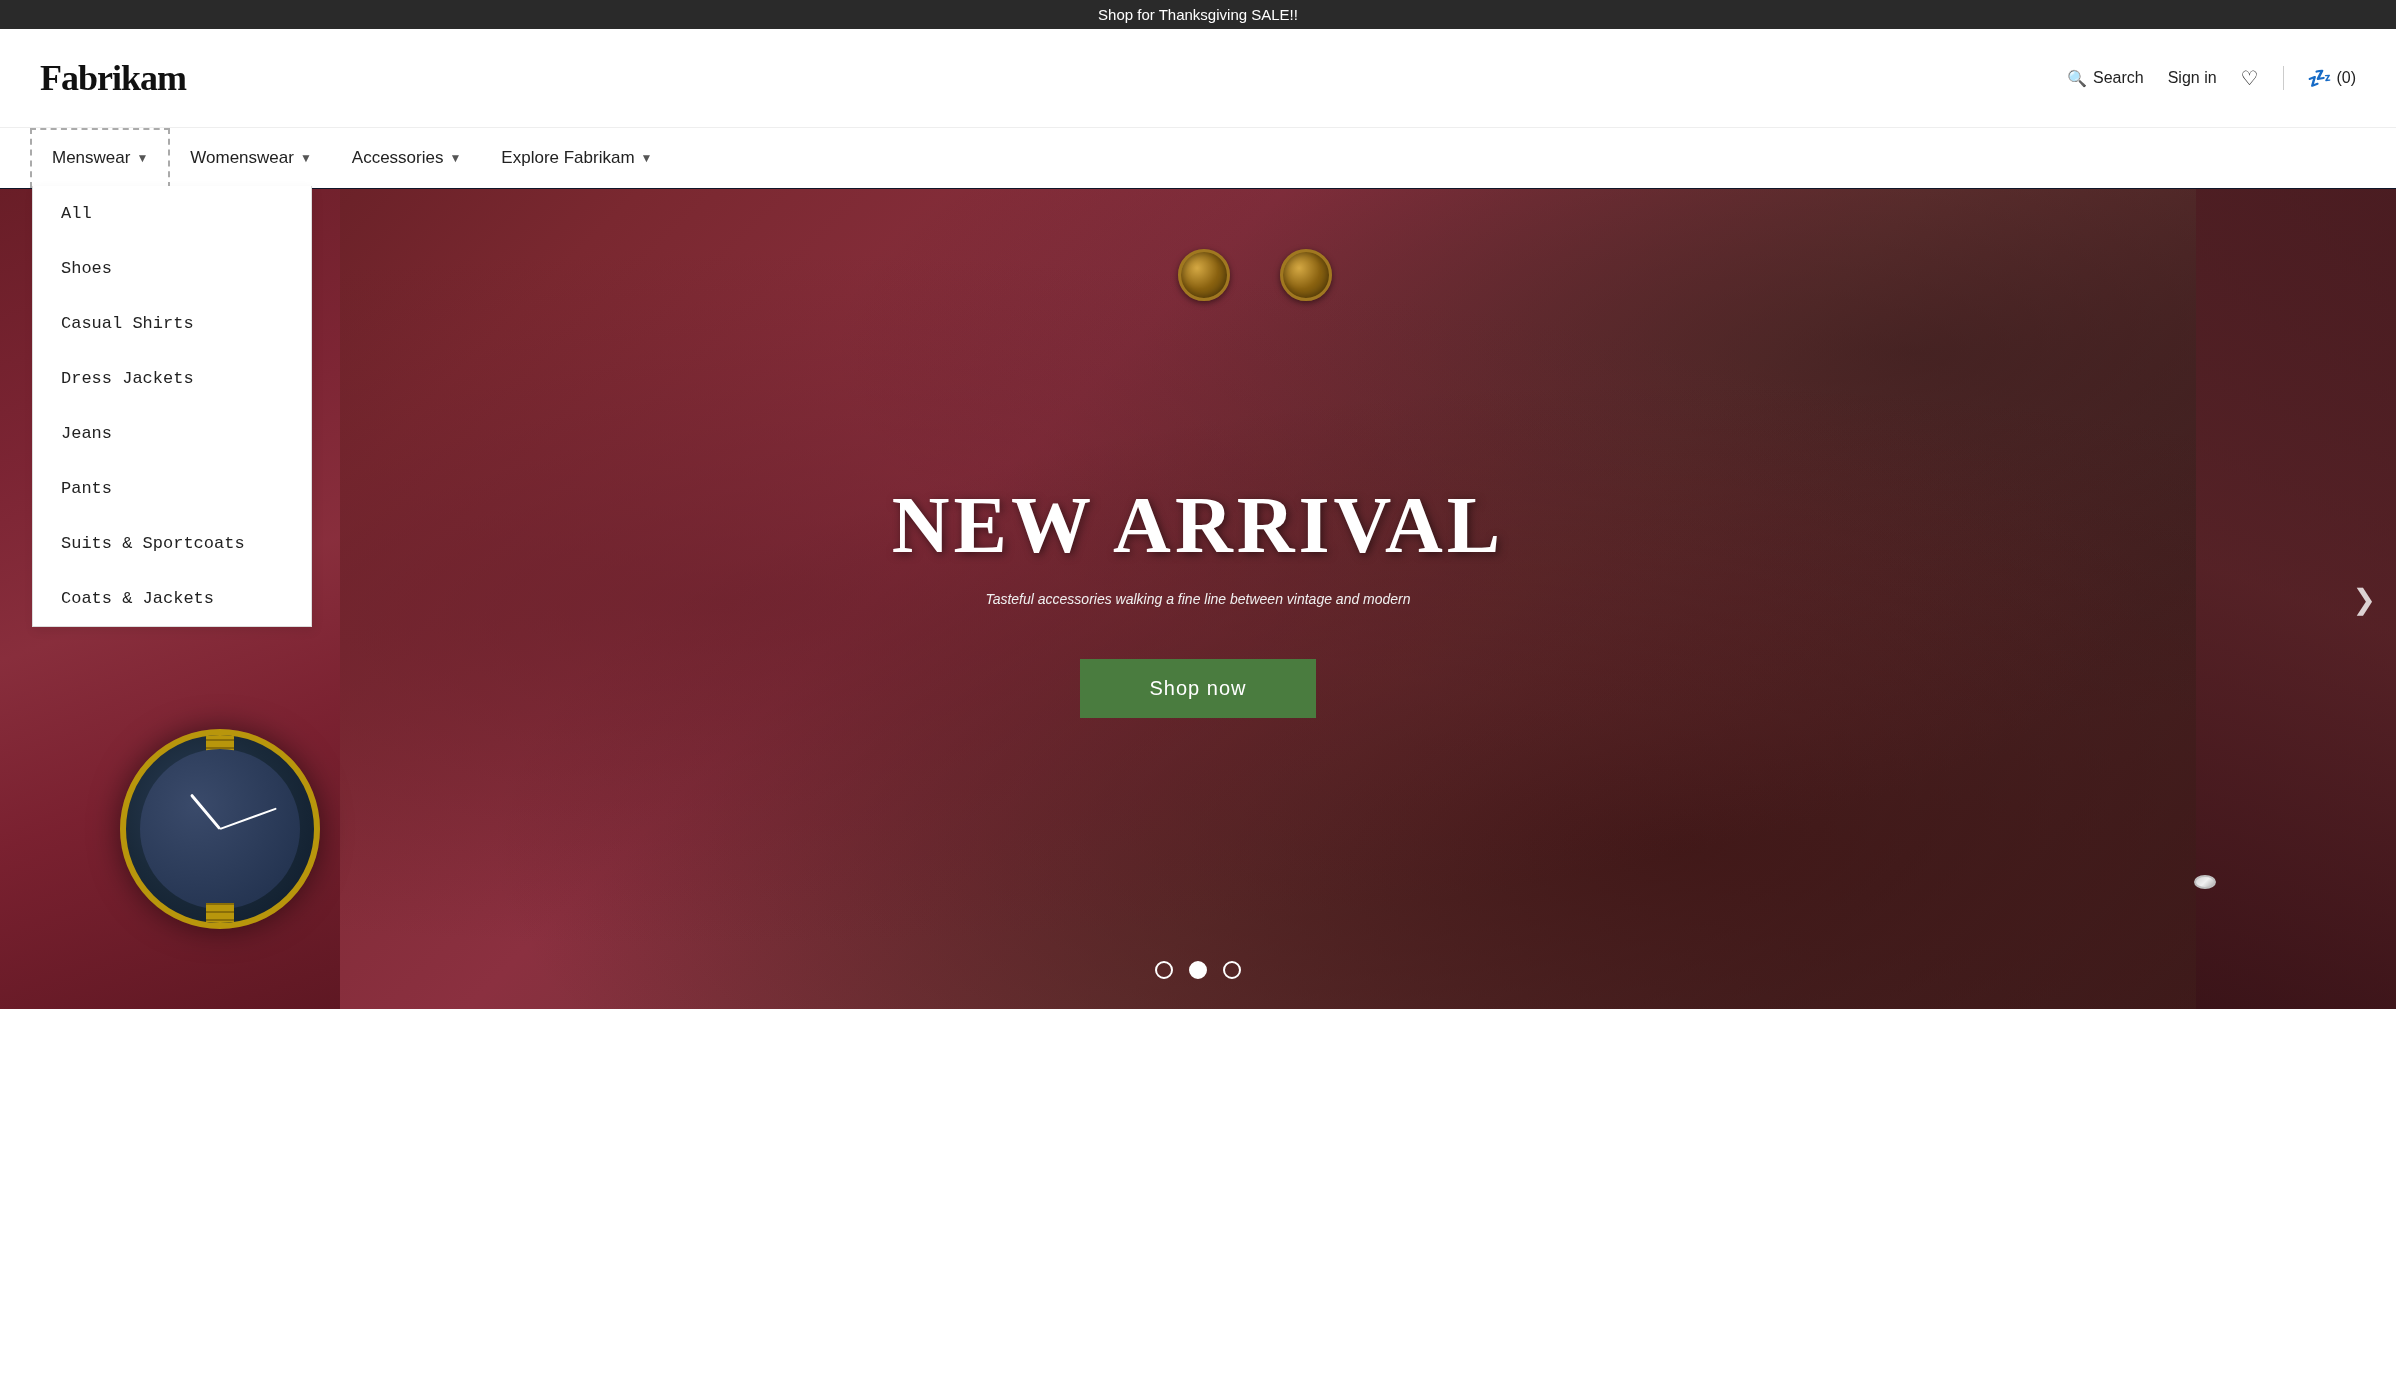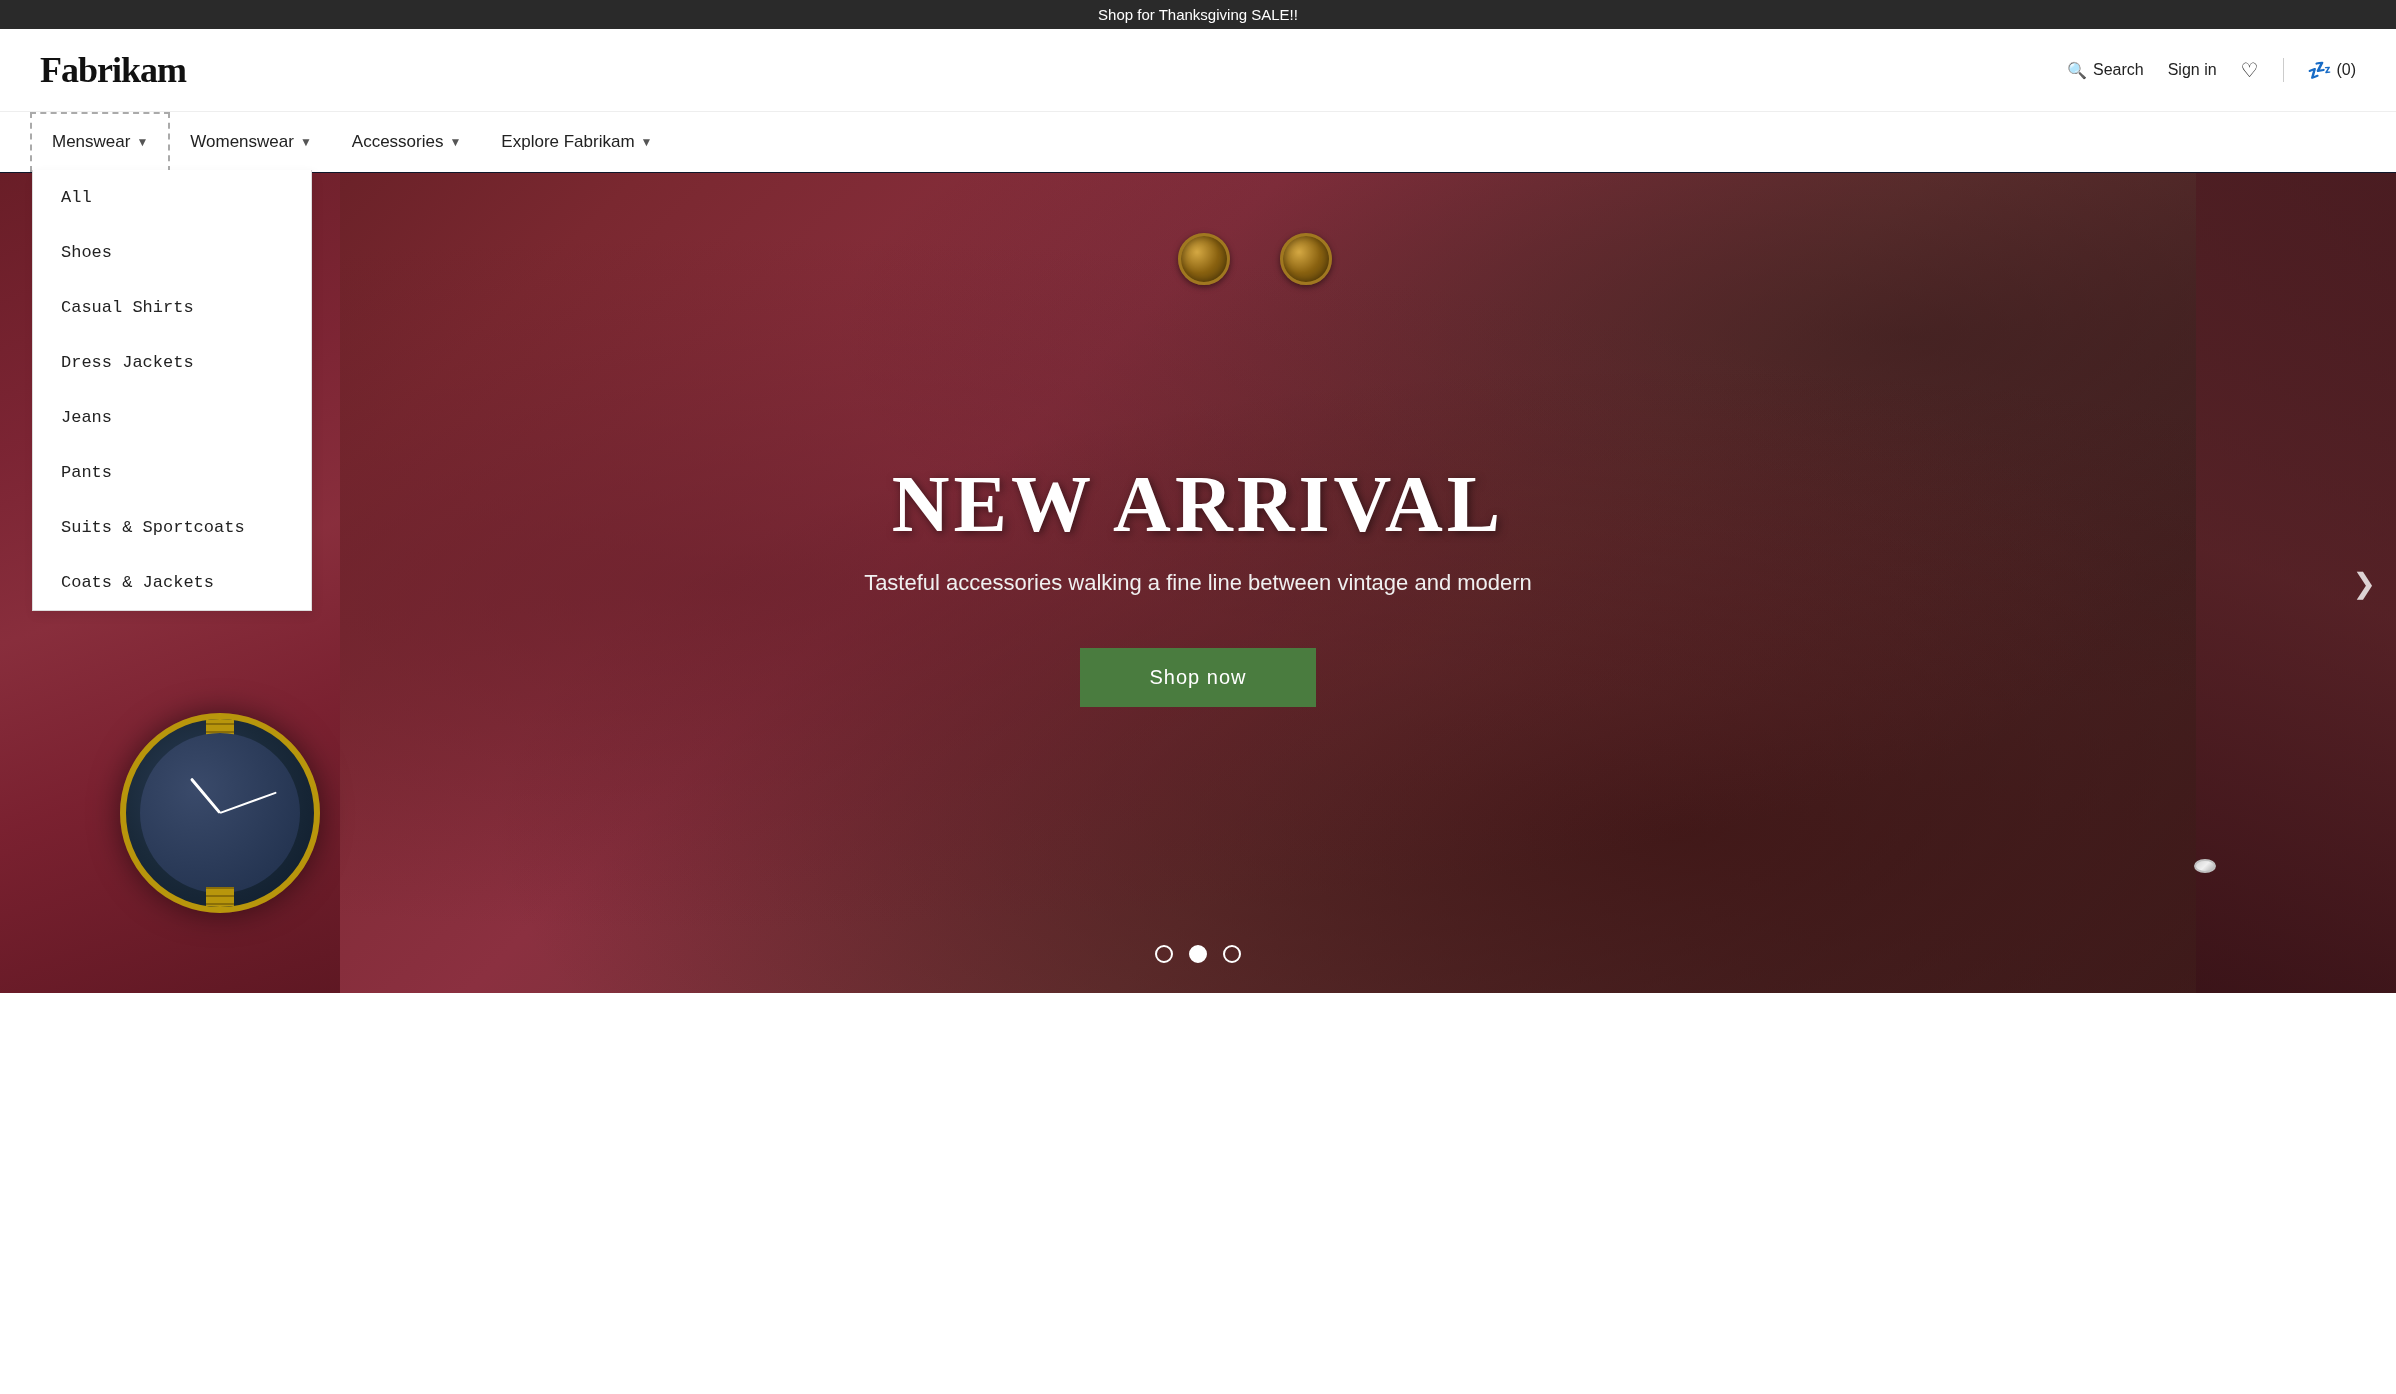--- a/index.html
+++ b/index.html
@@ -13,21 +13,21 @@
       padding: 6px 0;
       font-size: 15px;
       font-family: Arial, sans-serif;
     }
 
     
     .header {
       display: flex;
       align-items: center;
       justify-content: space-between;
-      padding: 20px 40px;
+      padding: 28px 40px;
       background: #fff;
       border-bottom: 1px solid #eee;
     }
     .logo {
       font-size: 36px;
       font-weight: bold;
       font-family: 'Georgia', serif;
       color: #111;
       letter-spacing: -1px;
     }
@@ -260,25 +260,26 @@
     }
     .hero-title {
       font-size: 80px;
       font-weight: bold;
       font-family: 'Georgia', serif;
       letter-spacing: 4px;
       text-shadow: 2px 2px 8px rgba(0,0,0,0.5);
       margin-bottom: 20px;
     }
     .hero-subtitle {
-      font-size: 22px;
+      font-size: 14px;
       font-family: Arial, sans-serif;
       color: #f0f0f0;
       margin-bottom: 52px;
       font-weight: normal;
+      font-style: italic;
     }
     .hero-btn {
       background: #4a7c3f;
       color: #fff;
       border: none;
       padding: 18px 70px;
       font-size: 20px;
       font-family: Arial, sans-serif;
       cursor: pointer;
       letter-spacing: 1px;

